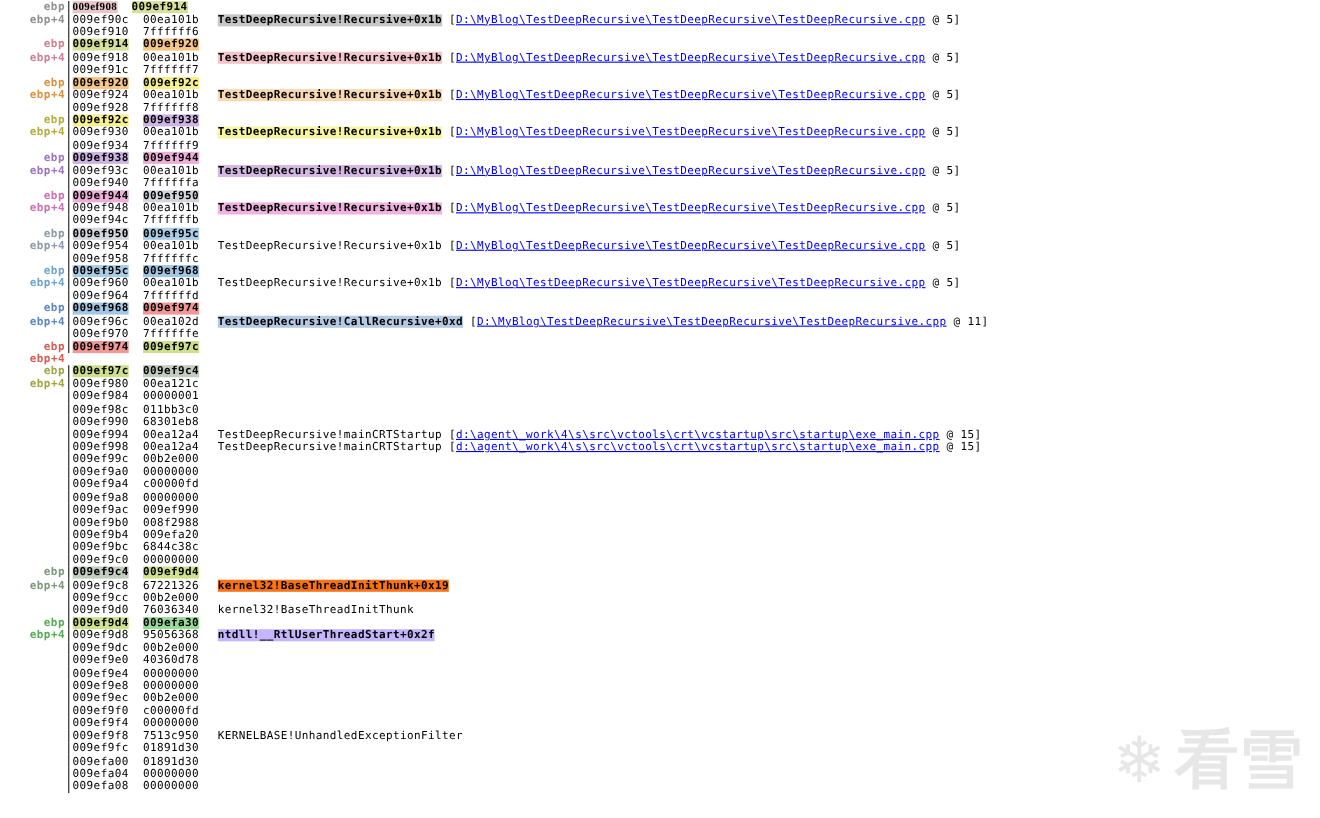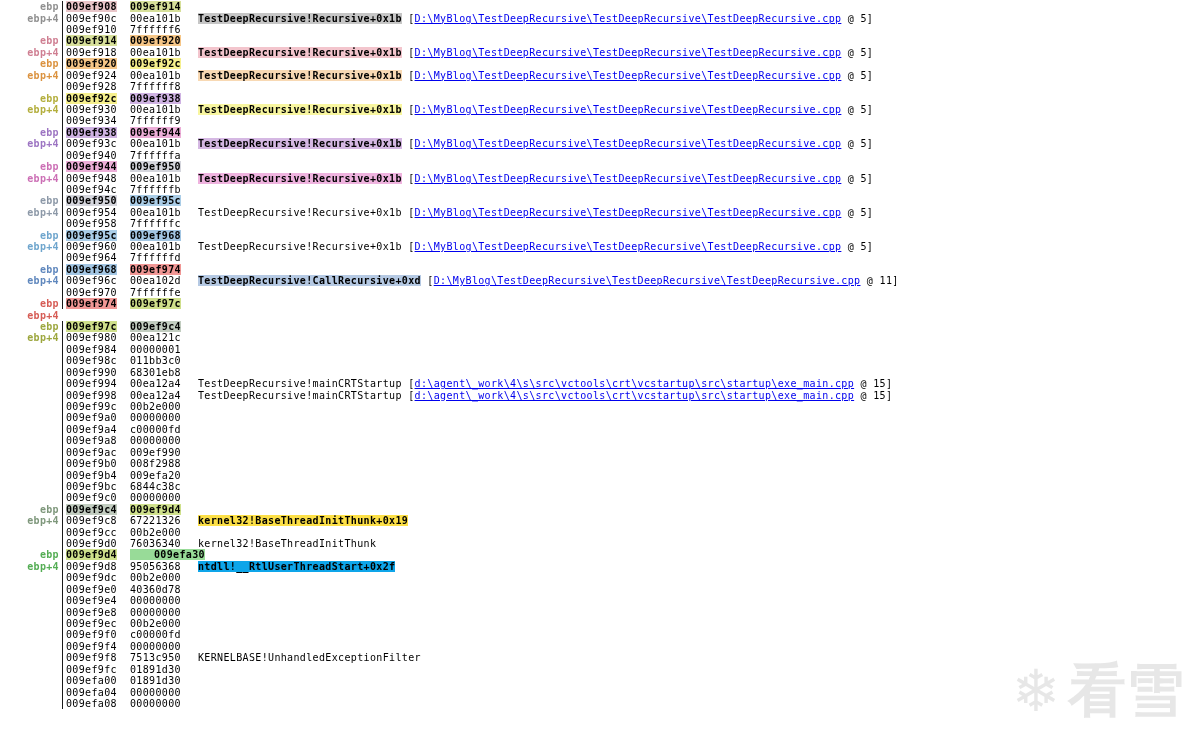--- a/index.html
+++ b/index.html
@@ -54,21 +54,21 @@
     pointer-events: none;
   }
 </style>
 </head>
 <body>
 
 <div id="stack">
   <div class="row">
     <span class="gutter" style="color: rgb(144, 144, 144);">ebp</span>
     <span class="content">
-      <span class="addr hl" style="background: rgb(233, 198, 201);">009ef908</span>
+      <span class="addr hl" style="background: rgb(233, 198, 201); font-family: Liberation Serif, serif;">009ef908</span>
       <span class="value hl" style="background: rgb(215, 224, 154);">009ef914</span>
       <span class="symbol"></span>
     </span>
   </div>
 
   <div class="row">
     <span class="gutter" style="color: rgb(144, 144, 144);">ebp+4</span>
     <span class="content">
       <span class="addr">009ef90c</span>
       <span class="value">00ea101b</span>
@@ -96,20 +96,28 @@
 
   <div class="row">
     <span class="gutter" style="color: rgb(207, 127, 146);">ebp+4</span>
     <span class="content">
       <span class="addr">009ef918</span>
       <span class="value">00ea101b</span>
       <span class="symbol"><span class="hl" style="background: rgb(243, 197, 205);">TestDeepRecursive!Recursive+0x1b</span> [<a class="src-link" href="#" style="color: rgb(0, 0, 238);">D:\MyBlog\TestDeepRecursive\TestDeepRecursive\TestDeepRecursive.cpp</a> @ 5]</span>
     </span>
   </div>
 
+  <div class="row">
+    <span class="gutter"></span>
+    <span class="content">
+      <span class="addr">009ef91c</span>
+      <span class="value">7ffffff7</span>
+      <span class="symbol"></span>
+    </span>
+  </div>
 
   <div class="row">
     <span class="gutter" style="color: rgb(219, 146, 63);">ebp</span>
     <span class="content">
       <span class="addr hl" style="background: rgb(246, 198, 135);">009ef920</span>
       <span class="value hl" style="background: rgb(246, 240, 141);">009ef92c</span>
       <span class="symbol"></span>
     </span>
   </div>
 
@@ -458,21 +466,21 @@
       <span class="value hl" style="background: rgb(207, 225, 140);">009ef9d4</span>
       <span class="symbol"></span>
     </span>
   </div>
 
   <div class="row">
     <span class="gutter" style="color: rgb(126, 151, 123);">ebp+4</span>
     <span class="content">
       <span class="addr">009ef9c8</span>
       <span class="value">67221326</span>
-      <span class="symbol"><span class="hl" style="background: #fde047;">kernel32!BaseThreadInitThunk+0x19</span></span>
+      <span class="symbol"><span class="hl" style="background: #f97316;">kernel32!BaseThreadInitThunk+0x19</span></span>
     </span>
   </div>
 
   <div class="row">
     <span class="gutter"></span>
     <span class="content">
       <span class="addr">009ef9cc</span>
       <span class="value">00b2e000</span>
       <span class="symbol"></span>
     </span>
@@ -484,31 +492,31 @@
       <span class="addr">009ef9d0</span>
       <span class="value">76036340</span>
       <span class="symbol"><span>kernel32!BaseThreadInitThunk</span></span>
     </span>
   </div>
 
   <div class="row">
     <span class="gutter" style="color: rgb(84, 173, 84);">ebp</span>
     <span class="content">
       <span class="addr hl" style="background: rgb(207, 225, 140);">009ef9d4</span>
-      <span class="value hl" style="background: rgb(152, 219, 152); padding-left: 24px;">009efa30</span>
+      <span class="value hl" style="background: rgb(152, 219, 152);">009efa30</span>
       <span class="symbol"></span>
     </span>
   </div>
 
   <div class="row">
     <span class="gutter" style="color: rgb(84, 173, 84);">ebp+4</span>
     <span class="content">
       <span class="addr">009ef9d8</span>
       <span class="value">95056368</span>
-      <span class="symbol"><span class="hl" style="background: #0ea5e9; text-align: right;">ntdll!__RtlUserThreadStart+0x2f</span></span>
+      <span class="symbol"><span class="hl" style="background: #c4b5fd; text-align: right;">ntdll!__RtlUserThreadStart+0x2f</span></span>
     </span>
   </div>
 
   <div class="row">
     <span class="gutter"></span>
     <span class="content">
       <span class="addr">009ef9dc</span>
       <span class="value">00b2e000</span>
       <span class="symbol"></span>
     </span>

